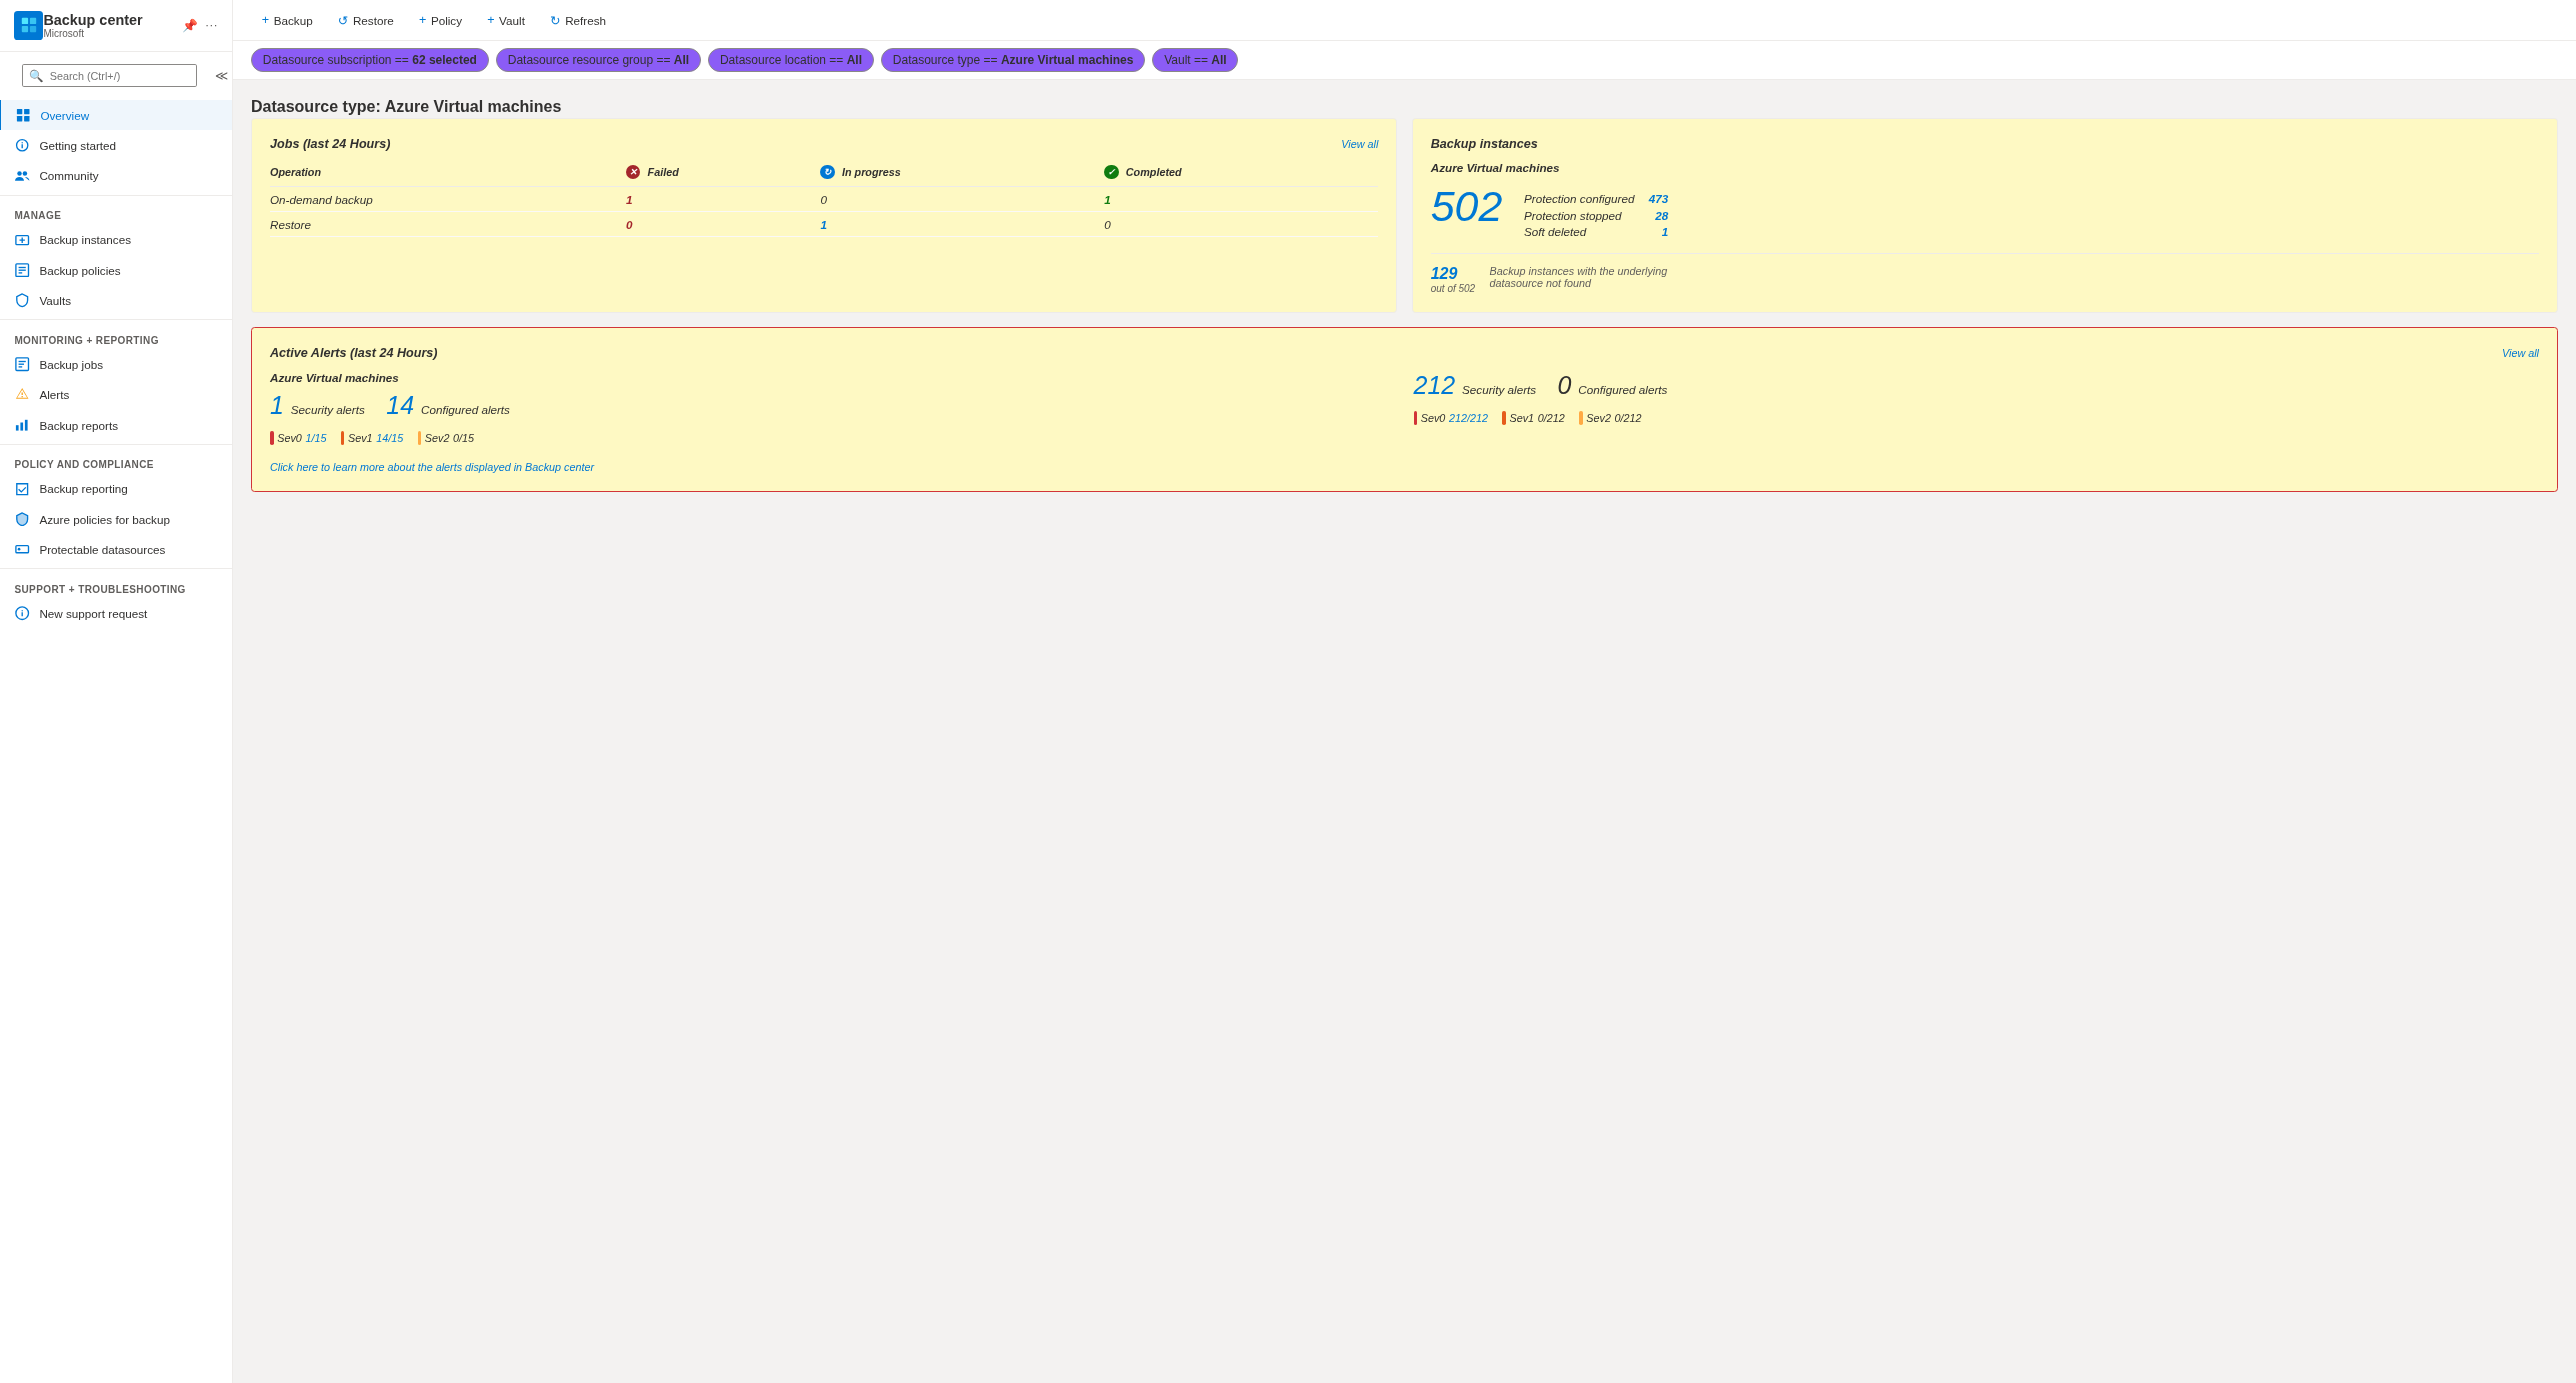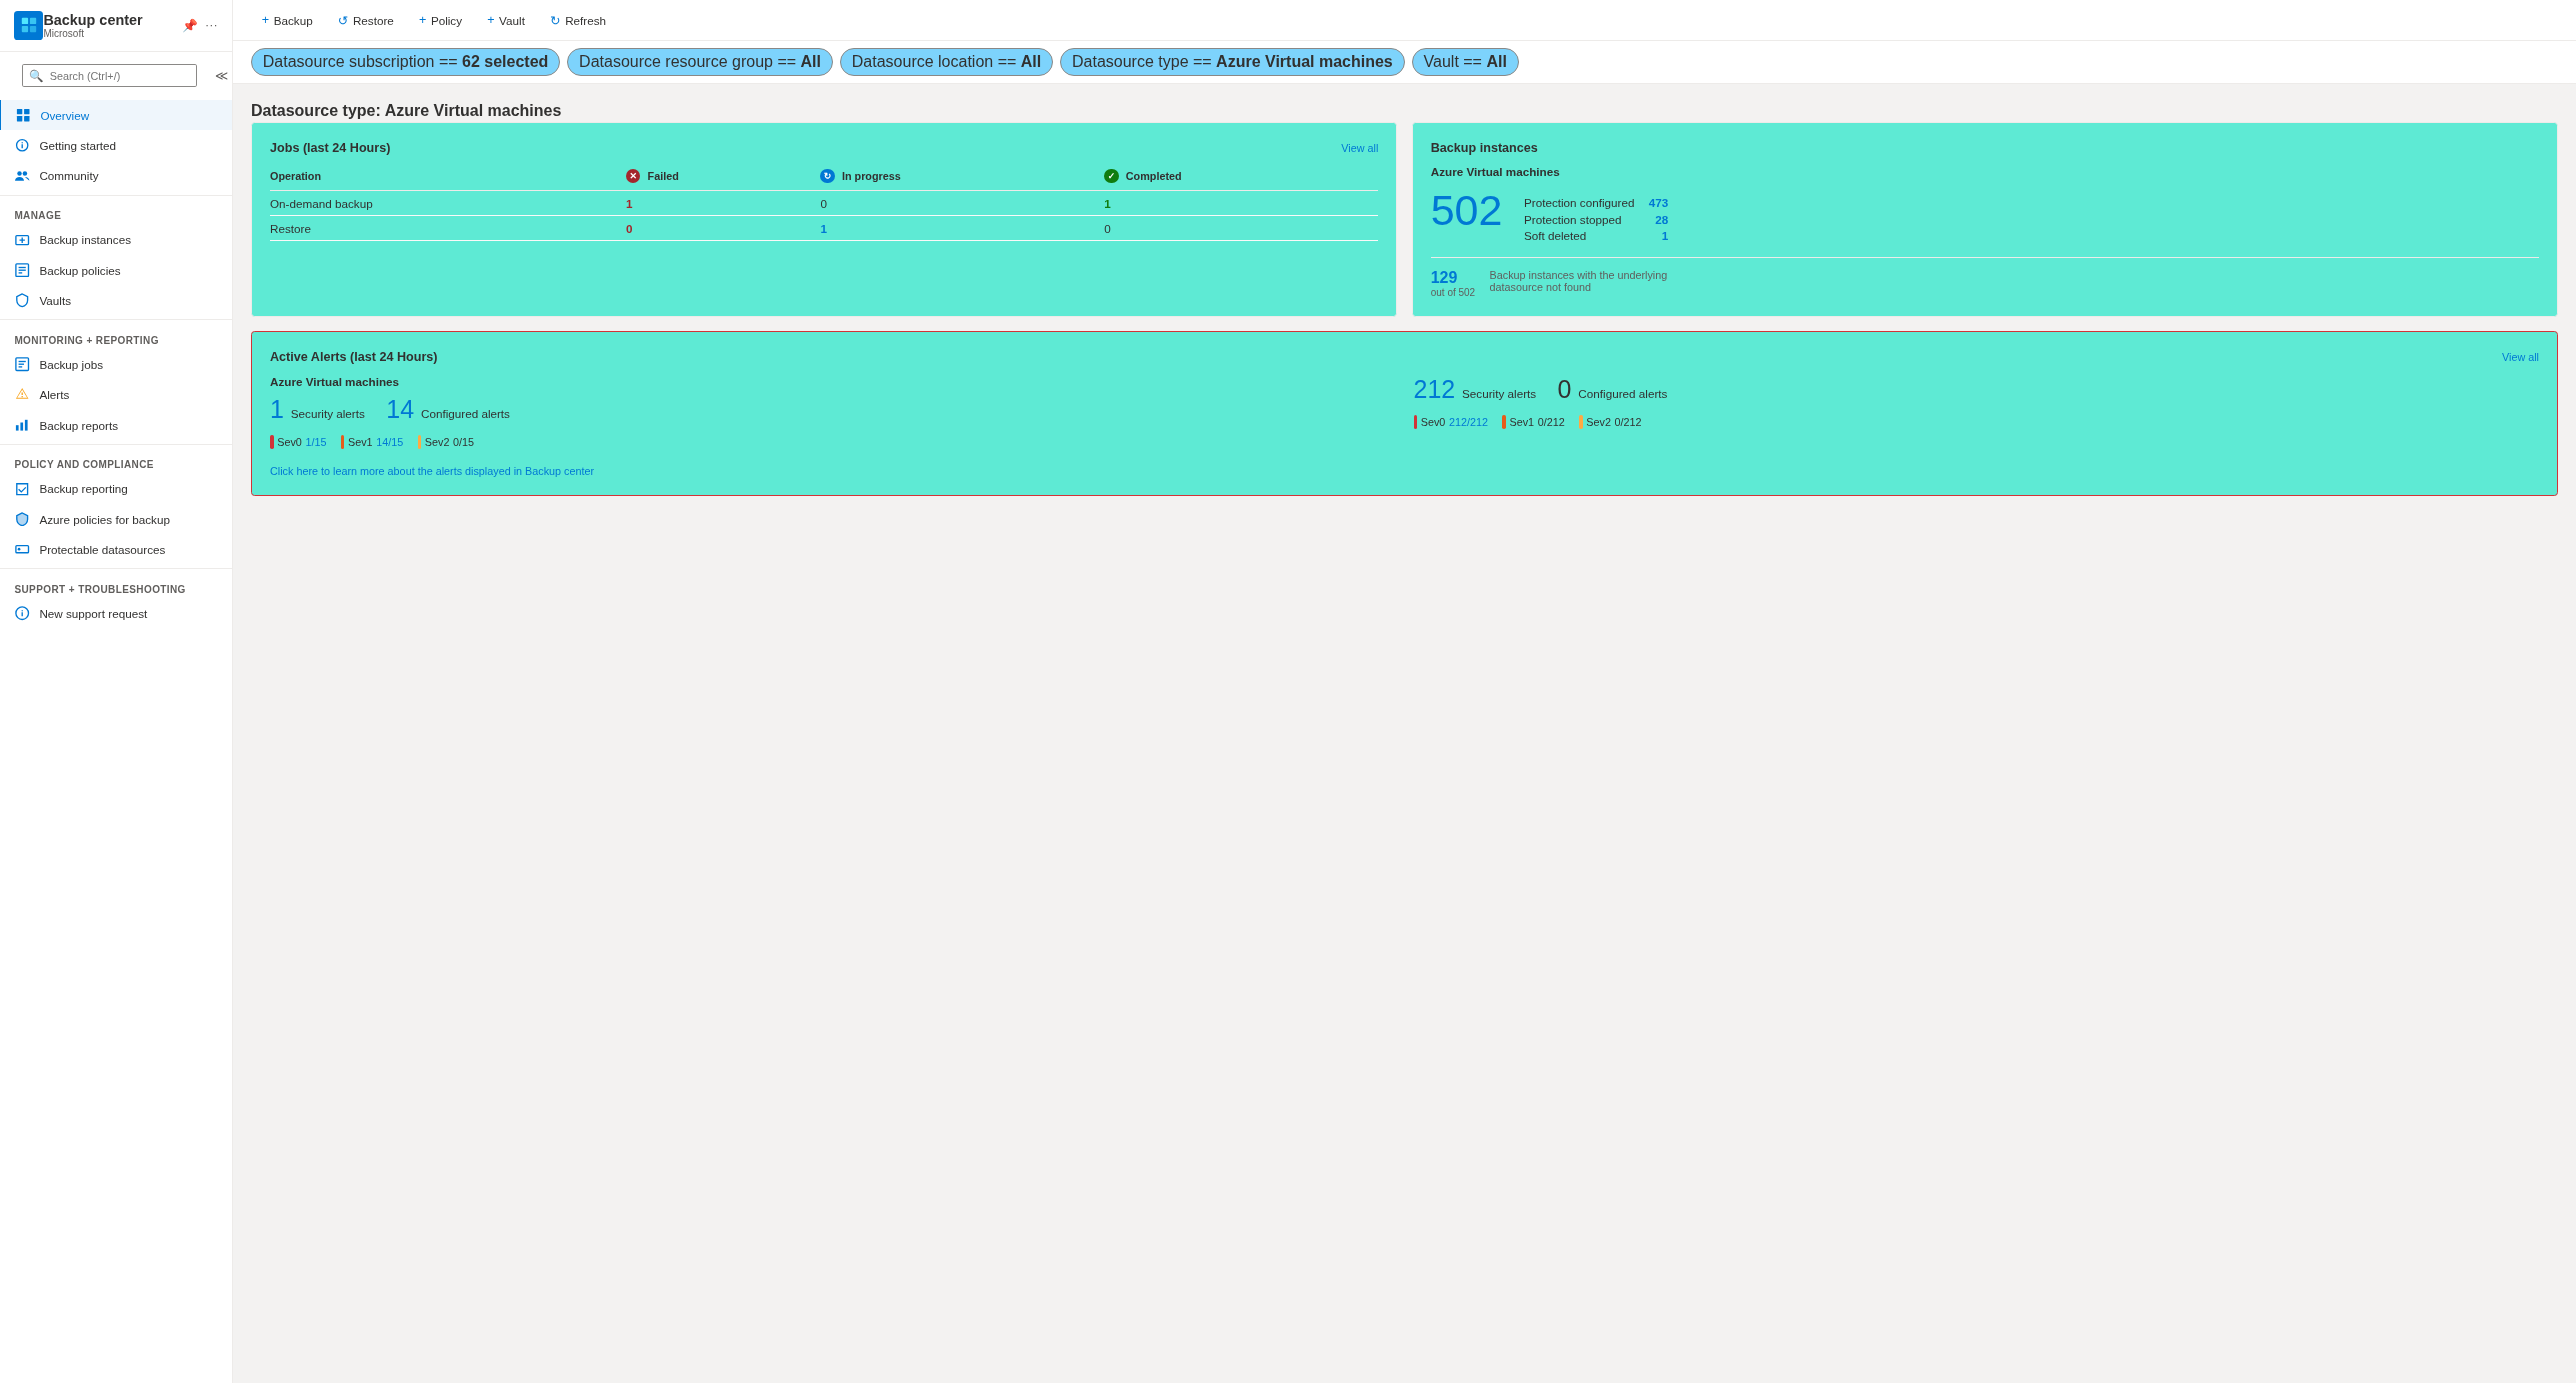--- a/index.html
+++ b/index.html
@@ -30,31 +30,31 @@
     
     #main { flex: 1; display: flex; flex-direction: column; overflow: hidden; }
 
     
     .toolbar { background: #fff; border-bottom: 0.9px solid #edebe9; padding: 7.2px 18px; display: flex; align-items: center; gap: 3.6px; }
     .toolbar-btn { display: flex; align-items: center; gap: 4.5px; padding: 5.4px 10.8px; border: none; background: transparent; cursor: pointer; color: #323130; font-size: 11.7px; border-radius: 1.8px; }
     .toolbar-btn .tb-icon { font-size: 12.6px; color: #0078d4; }
 
     
     .filter-bar { background: #fff; border-bottom: 0.9px solid #edebe9; padding: 7.2px 18px; display: flex; align-items: center; gap: 7.2px; flex-wrap: wrap; }
-    .filter-pill { border: 0.9px solid #8a8886; border-radius: 14.4px; padding: 3.6px 10.8px; font-size: 16px; cursor: pointer; background: #7dd3fc; white-space: nowrap; }
+    .filter-pill { border: 0.9px solid #8a8886; border-radius: 14.4px; padding: 3.6px 10.8px; font-size: 12px; cursor: pointer; background: #8b5cf6; white-space: nowrap; }
     .filter-pill strong { font-weight: 600; }
 
     
     .content { flex: 1; overflow-y: auto; padding: 18px; background: #f3f2f1; }
     .page-title { font-size: 16px; font-weight: 600; color: #323130; margin-bottom: 1.8px; }
     .page-subtitle { font-size: 10.8px; color: #605e5c; margin-bottom: 14.4px; }
 
     
     .cards-row { display: flex; gap: 14.4px; margin-bottom: 14.4px; }
-    .card { background: #5eead4; border: 0.9px solid #edebe9; border-radius: 3.6px; padding: 18px; flex: 1; }
+    .card { background: #fef9c3; border: 0.9px solid #edebe9; border-radius: 3.6px; padding: 18px; flex: 1; font-style: italic; }
     .card-title { font-size: 12.6px; font-weight: 600; color: #323130; margin-bottom: 10.8px; display: flex; justify-content: space-between; align-items: center; }
     .view-all-link { font-size: 10.8px; color: #0078d4; cursor: pointer; text-decoration: none; font-weight: 400; }
 
     
     .jobs-table { width: 100%; border-collapse: collapse; }
     .jobs-table th { font-size: 10.8px; font-weight: 600; color: #323130; padding: 3.6px 7.2px 7.2px 0; text-align: left; border-bottom: 0.9px solid #edebe9; }
     .jobs-table td { padding: 5.4px 7.2px 5.4px 0; font-size: 11.7px; color: #323130; border-bottom: 0.9px solid #faf9f8; vertical-align: middle; }
     .jobs-table .col-failed { color: #a4262c; font-weight: 600; cursor: pointer; }
     .jobs-table .col-inprog { color: #0078d4; font-weight: 600; cursor: pointer; }
     .jobs-table .col-completed { color: #107c10; font-weight: 600; cursor: pointer; }

